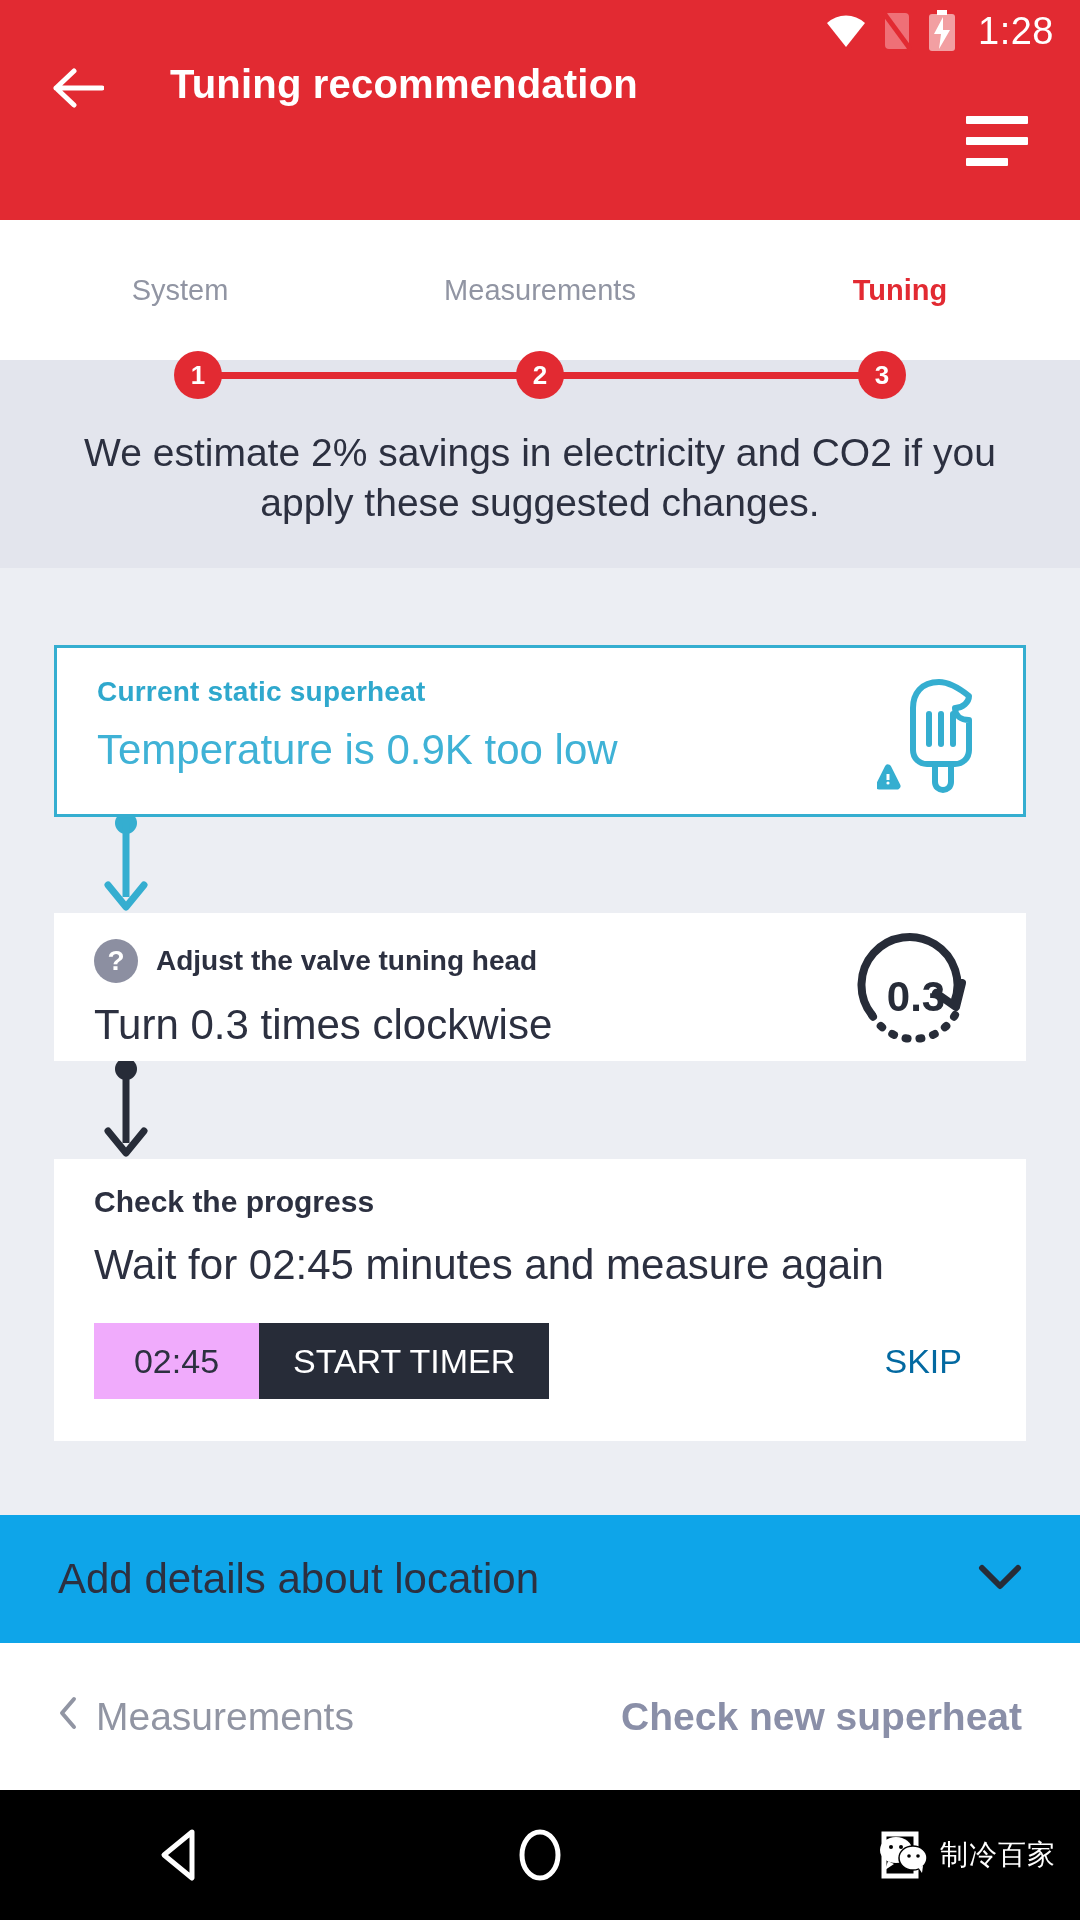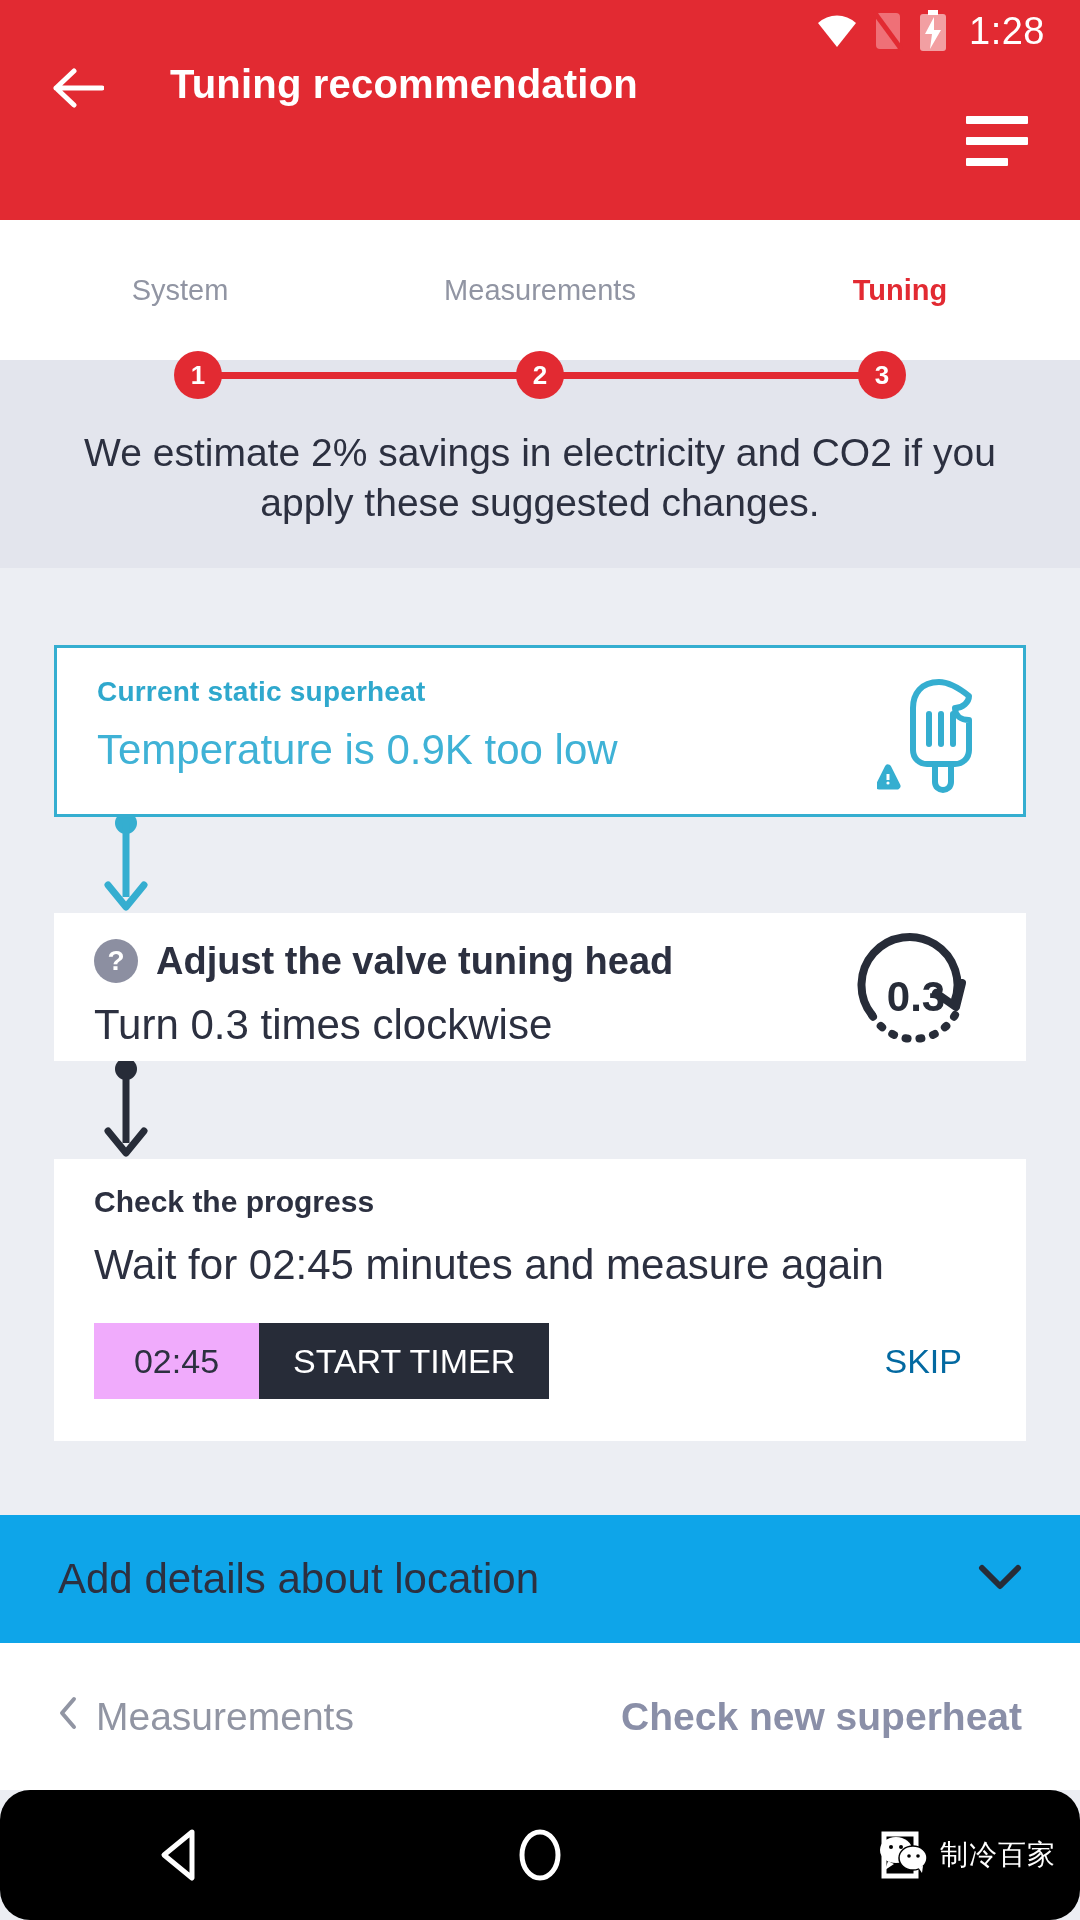--- a/index.html
+++ b/index.html
@@ -8,21 +8,21 @@
     background: #ffffff;
     font-family: "Liberation Sans", sans-serif;
     overflow: hidden;
   }
   #app { position: relative; width: 1080px; height: 1920px; background: #eceef3; }
 
   
   .statusbar {
     position: absolute; top: 0; left: 0; width: 1080px; height: 62px;
     background: #e22a32; display: flex; align-items: center;
-    justify-content: flex-end; padding-right: 35px; gap: 16px;
+    justify-content: flex-end; padding-right: 26px; gap: 16px;
   }
   .sb-icon { display: flex; align-items: center; }
   .sb-clock { color: #ffffff; font-size: 38px; font-weight: 400; letter-spacing: 0.5px; margin-left: 6px; }
 
   
   .header {
     position: absolute; top: 62px; left: 0; width: 1080px; height: 158px;
     background: #e22a32; display: flex; align-items: flex-start;
   }
   .back-arrow { margin-left: 52px; width: 52px; height: 52px; display: flex; align-items: center; justify-content: center; }
@@ -98,21 +98,21 @@
   .conn2 { top: 493px; height: 98px; }
 
   
   .card-valve { top: 345px; height: 148px; padding: 26px 34px 0 40px; }
   .valve-head-row { display: flex; align-items: center; gap: 18px; }
   .help-icon {
     width: 44px; height: 44px; border-radius: 50%; background: #8c8fa1;
     color: #ffffff; font-size: 28px; font-weight: bold;
     display: flex; align-items: center; justify-content: center;
   }
-  .valve-title { font-size: 38px; font-weight: bold; color: #2c3040; text-align: right; }
+  .valve-title { font-size: 28px; font-weight: bold; color: #2c3040; text-align: right; }
   .valve-instruction { font-size: 42px; color: #2c3040; margin-top: 18px; }
   .rotate-icon { position: absolute; right: 44px; top: 18px; }
 
   
   .card-progress { top: 591px; height: 282px; padding: 26px 34px 0 40px; }
   .prog-title { font-size: 30px; font-weight: bold; color: #2c3040; }
   .prog-text { font-size: 42px; color: #2c3040; margin-top: 22px; }
   .prog-actions { display: flex; align-items: center; margin-top: 34px; }
   .timer-chip {
     background: #f0abfc; color: #2c3040; font-size: 34px;
@@ -140,21 +140,21 @@
   .bottom-nav {
     position: absolute; top: 1643px; left: 0; width: 1080px; height: 147px;
     background: #ffffff; display: flex; align-items: center; padding: 0 58px;
   }
   .nav-prev { display: flex; align-items: center; gap: 18px; color: #9195a3; font-size: 39px; background: none; border: none; font-family: "Liberation Sans", sans-serif; cursor: pointer; }
   .nav-next { margin-left: auto; color: #8a8fa8; font-size: 39px; font-weight: bold; background: none; border: none; font-family: "Liberation Sans", sans-serif; cursor: pointer; }
 
   
   .sysbar {
     position: absolute; top: 1790px; left: 0; width: 1080px; height: 130px;
-    background: #000000; display: flex; align-items: center; border-radius: 30px;
+    background: #000000; display: flex; align-items: center;
   }
   .sys-btn { flex: 1; display: flex; align-items: center; justify-content: center; }
   .watermark { position: absolute; right: 24px; top: 50%; transform: translateY(-50%); display: flex; align-items: center; gap: 10px; }
   .watermark-text { color: #ffffff; font-size: 28px; letter-spacing: 1px; }
 </style>
 </head>
 <body>
 
 <div id="app">
 

